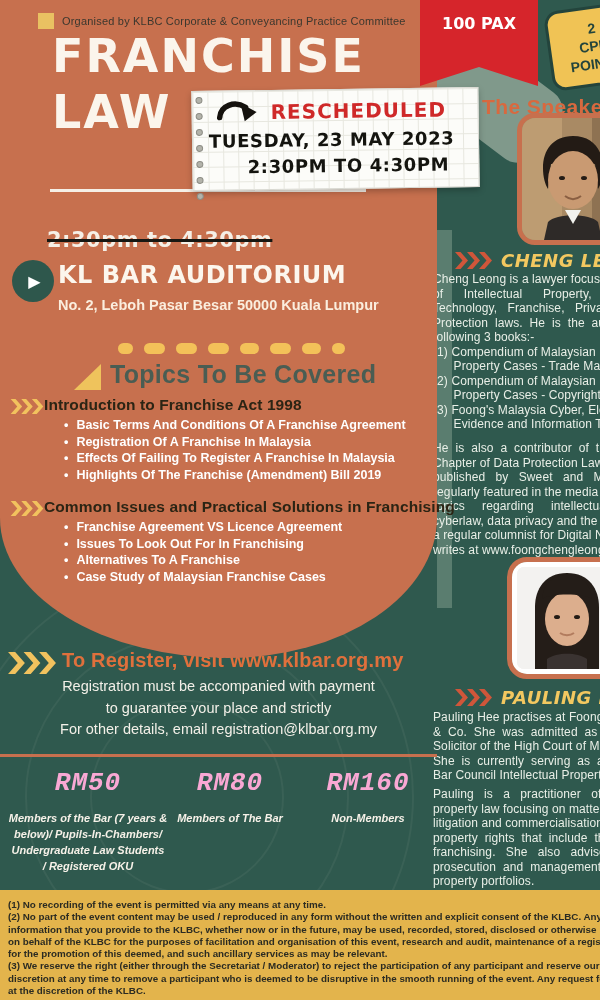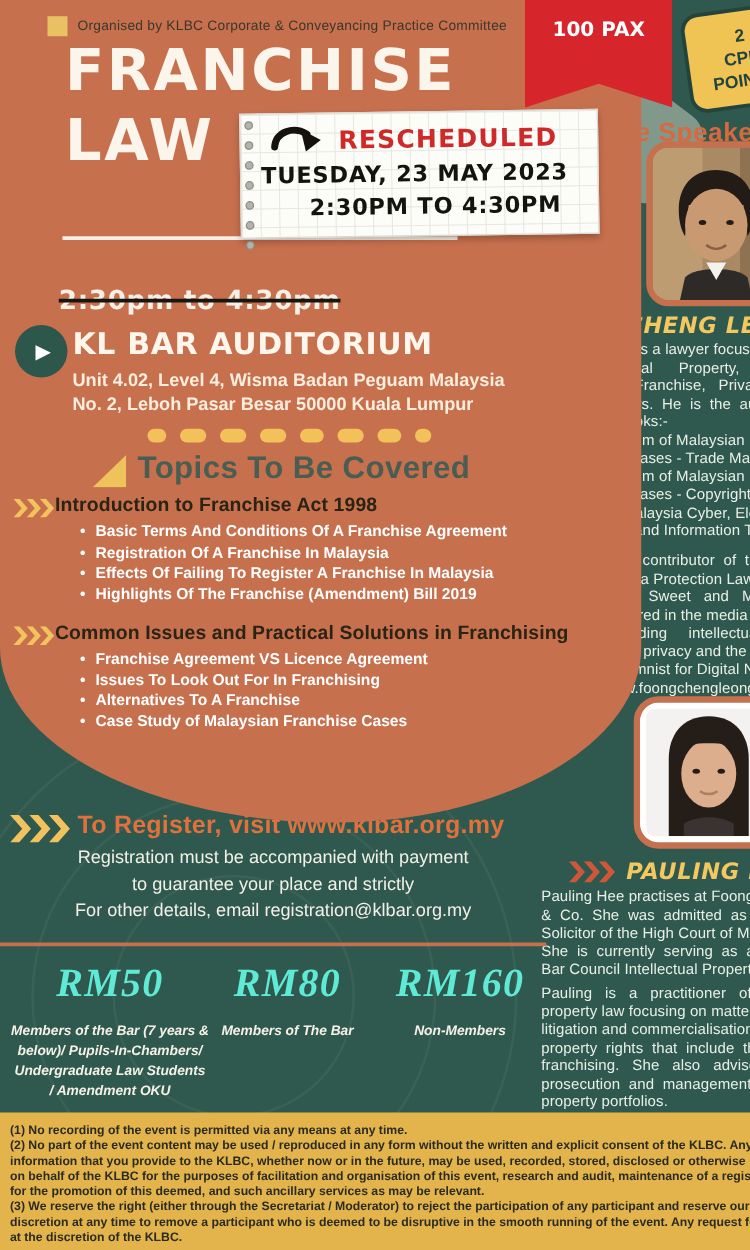--- a/index.html
+++ b/index.html
@@ -11,21 +11,21 @@
   .deco{position:absolute;z-index:0;}
   .ring{border:2px solid rgba(240,240,225,0.06);border-radius:50%;}
   .ring1{left:90px;top:700px;width:190px;height:190px;}
   .ring2{left:25px;top:635px;width:320px;height:320px;}
   .ring3{left:-40px;top:570px;width:450px;height:450px;}
   .sage{left:428px;top:58px;width:132px;height:82px;background:#89a092;
     border-radius:22px;transform:rotate(37deg);opacity:.9;}
   .stripe{left:437px;top:230px;width:15px;height:378px;background:rgba(172,192,174,0.35);}
 
   
-  .left-panel{position:absolute;left:0;top:0;width:513px;height:658px;z-index:2;
+  .left-panel{position:absolute;left:0;top:0;width:437px;height:658px;z-index:2;
     background:#c7704e;border-radius:0 0 48% 52% / 0 0 140px 140px;text-decoration:underline;}
 
   .org-square{left:38px;top:13px;width:16px;height:16px;background:#e9c162;}
   .org-text{left:62px;top:15px;font-size:11px;color:#3b372e;letter-spacing:.2px;}
 
   .title{left:52px;top:28px;color:#fbf5ec;font-family:"DejaVu Sans",sans-serif;
     font-weight:700;font-size:46px;line-height:56px;letter-spacing:2px;}
 
   .divider{left:50px;top:189px;width:316px;height:3px;background:#f5efe6;}
 
@@ -68,22 +68,22 @@
     font-size:20px;letter-spacing:.2px;white-space:nowrap;}
   .register-lines{left:0;top:676px;width:437px;z-index:1;text-align:center;}
   .register-line{font-size:14.5px;color:#f3f0e8;line-height:21.5px;text-align:center;}
 
   .orange-rule{left:0;top:754px;width:437px;height:2.5px;background:#c7704e;z-index:1;}
 
   .price-col{position:absolute;top:768px;z-index:1;text-align:center;}
   .pc1{left:0;width:176px;}
   .pc2{left:155px;width:150px;}
   .pc3{left:300px;width:136px;}
-  .price{font-family:Liberation Serif, serif;font-style:italic;font-weight:700;
-    font-size:32px;color:#5eead4;letter-spacing:1px;}
+  .price{font-family:Liberation Mono, monospace;font-style:italic;font-weight:700;
+    font-size:26px;color:#f9a8d4;letter-spacing:1px;}
   .price-desc{margin-top:12px;font-style:italic;font-weight:700;font-size:11px;
     color:#f6f1e8;line-height:16px;}
 
   
   .spk{z-index:1;}
   .speakers-heading{left:482px;top:95px;color:#d8693f;font-weight:800;font-size:21px;
     letter-spacing:.4px;white-space:nowrap;}
   .photo{border:5px solid #c7704e;overflow:hidden;background:#9c7c5c;}
   .photo1{left:517px;top:113px;width:102px;height:122px;border-radius:18px;}
   .photo2{left:507px;top:557px;width:110px;height:112px;border-radius:20px;}
@@ -253,21 +253,21 @@
     </div>
 
   <div class="abs orange-rule"></div>
 
   <div class="price-col pc1">
     <div class="price">RM50</div>
     <div class="price-desc">
         <div>Members of the Bar (7 years &amp;</div>
         <div>below)/ Pupils-In-Chambers/</div>
         <div>Undergraduate Law Students</div>
-        <div>/ Amendment OKU</div>
+        <div>/ Registered OKU</div>
       </div>
   </div>
   <div class="price-col pc2">
     <div class="price">RM80</div>
     <div class="price-desc">
         <div>Members of The Bar</div>
       </div>
   </div>
   <div class="price-col pc3">
     <div class="price">RM160</div>
@@ -286,21 +286,20 @@
     </div>
 
     <div class="abs divider"></div>
     <div class="abs old-date old-time">2:30pm to 4:30pm</div>
 
     <div class="abs play-circle">
         <span class="play-glyph">▶</span>
       </div>
     <div class="abs venue-name">KL BAR AUDITORIUM</div>
     <div class="abs venue-addr">
-      <div>Unit 4.02, Level 4, Wisma Badan Peguam Malaysia</div>
       <div>No. 2, Leboh Pasar Besar 50000 Kuala Lumpur</div>
     </div>
 
     <div class="abs dots-row">
       <span class="dot" style="width:15px"></span>
         <span class="dot" style="width:21px"></span>
       <span class="dot" style="width:21px"></span>
         <span class="dot" style="width:21px"></span>
       <span class="dot" style="width:19px"></span>
         <span class="dot" style="width:21px"></span>

